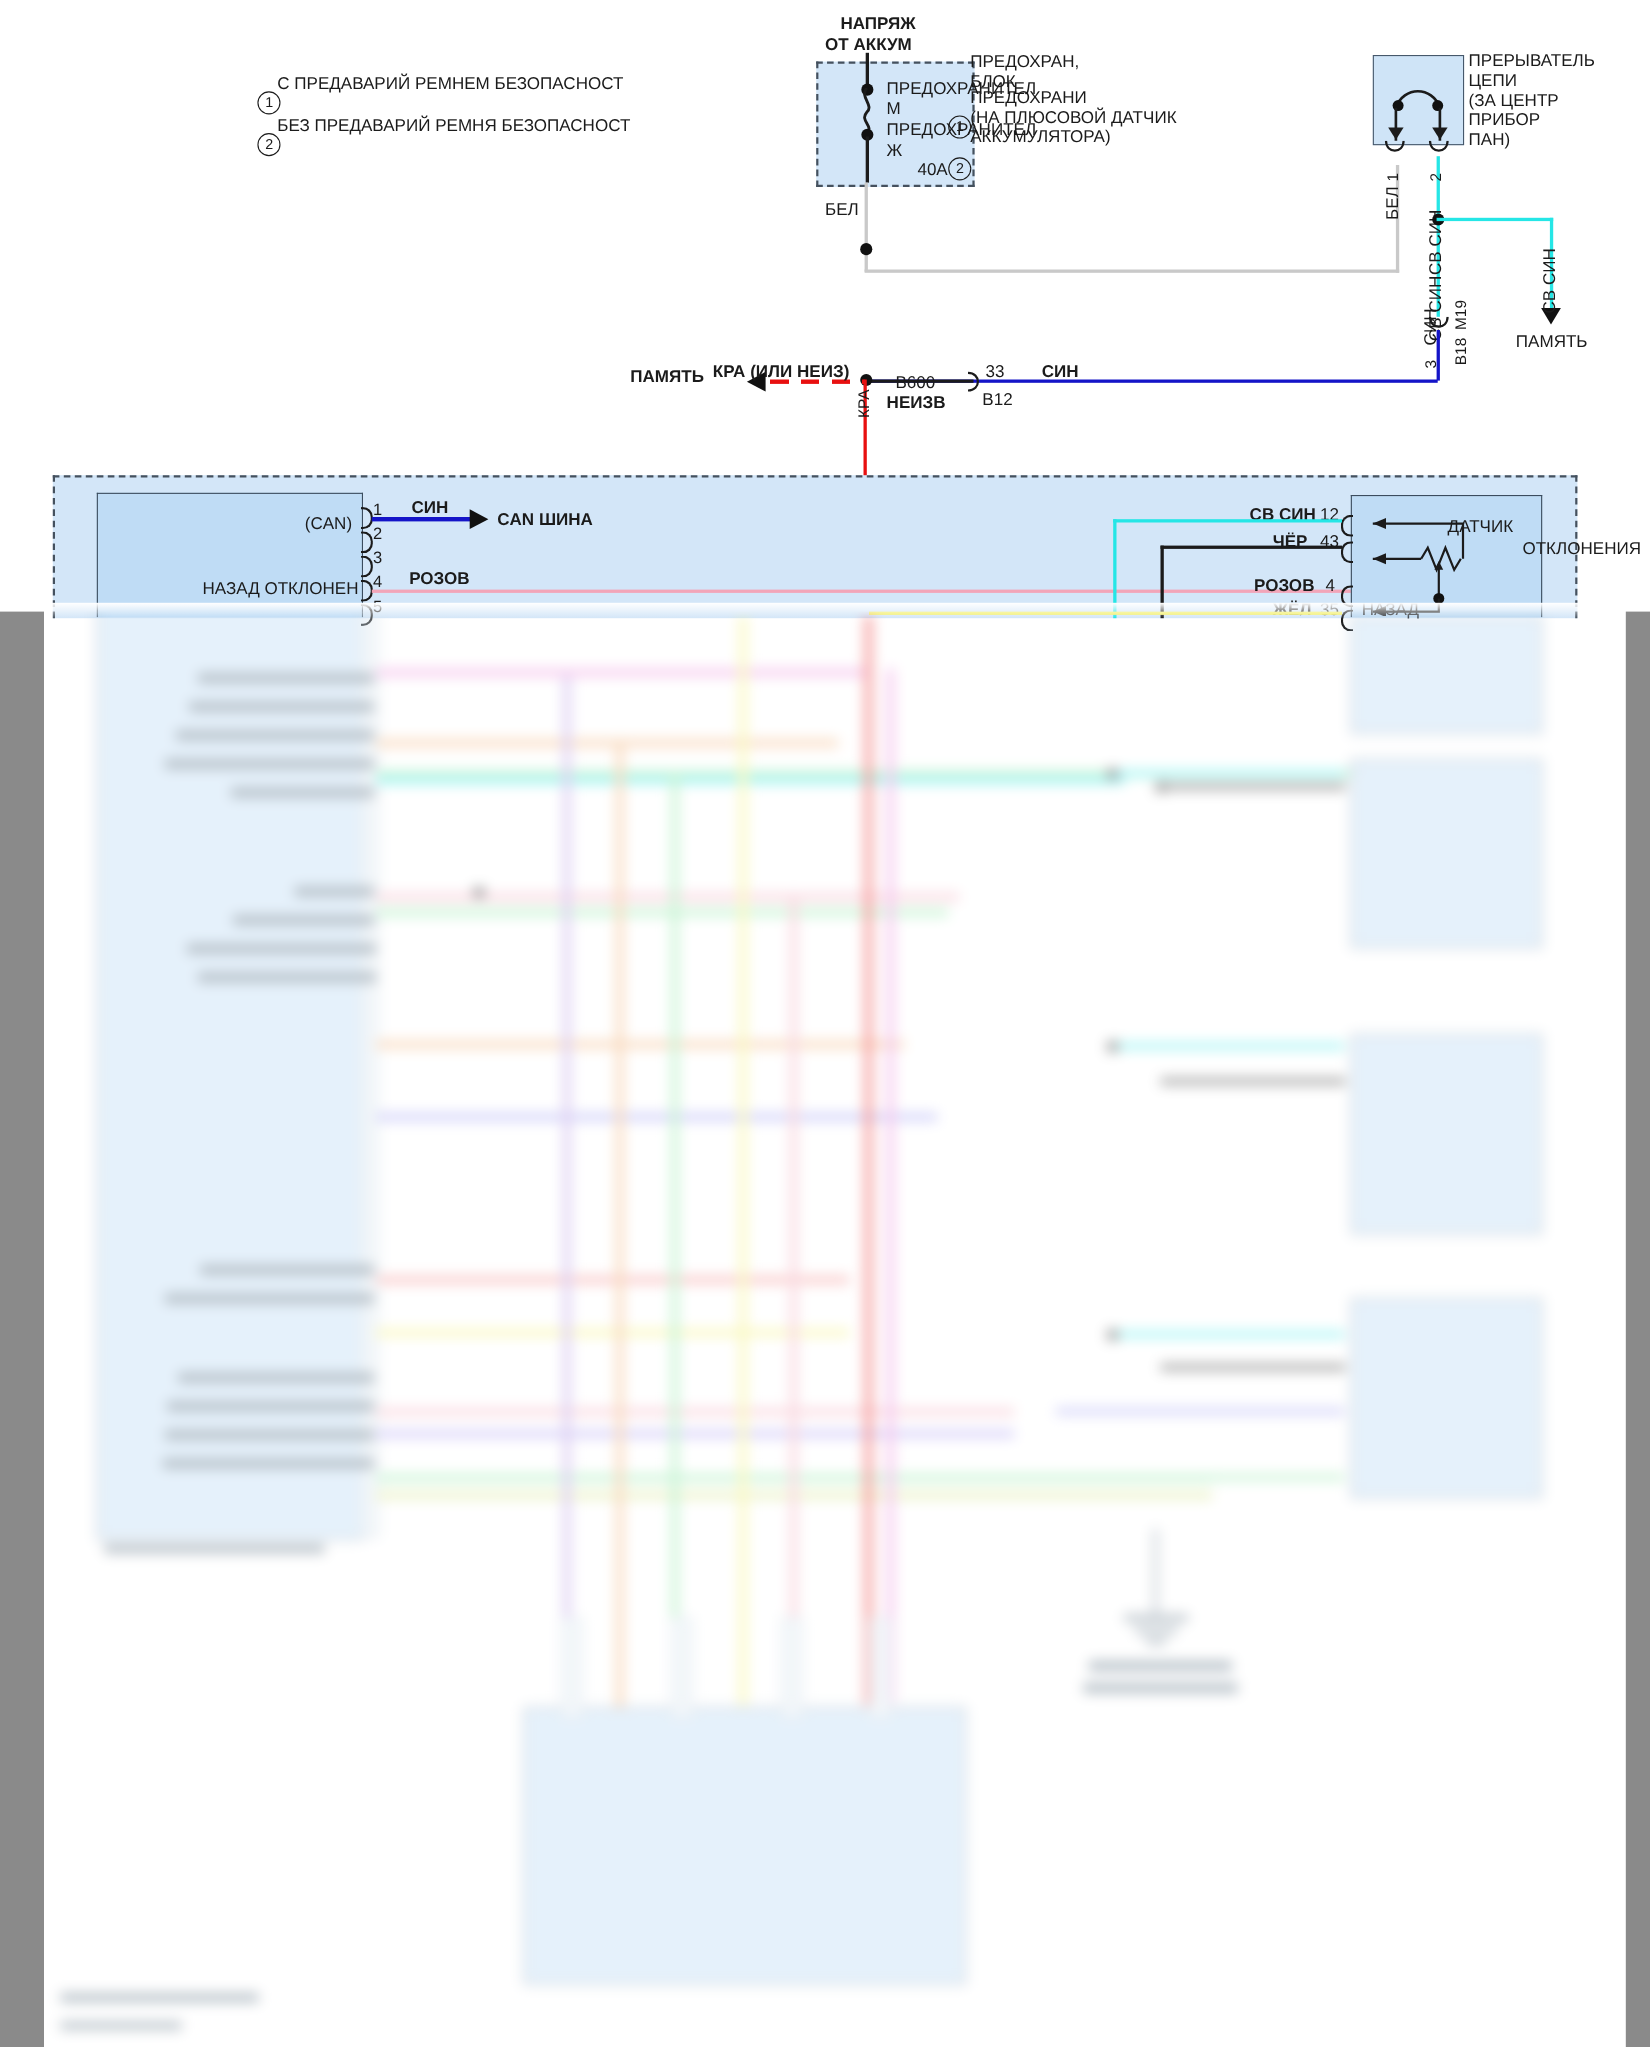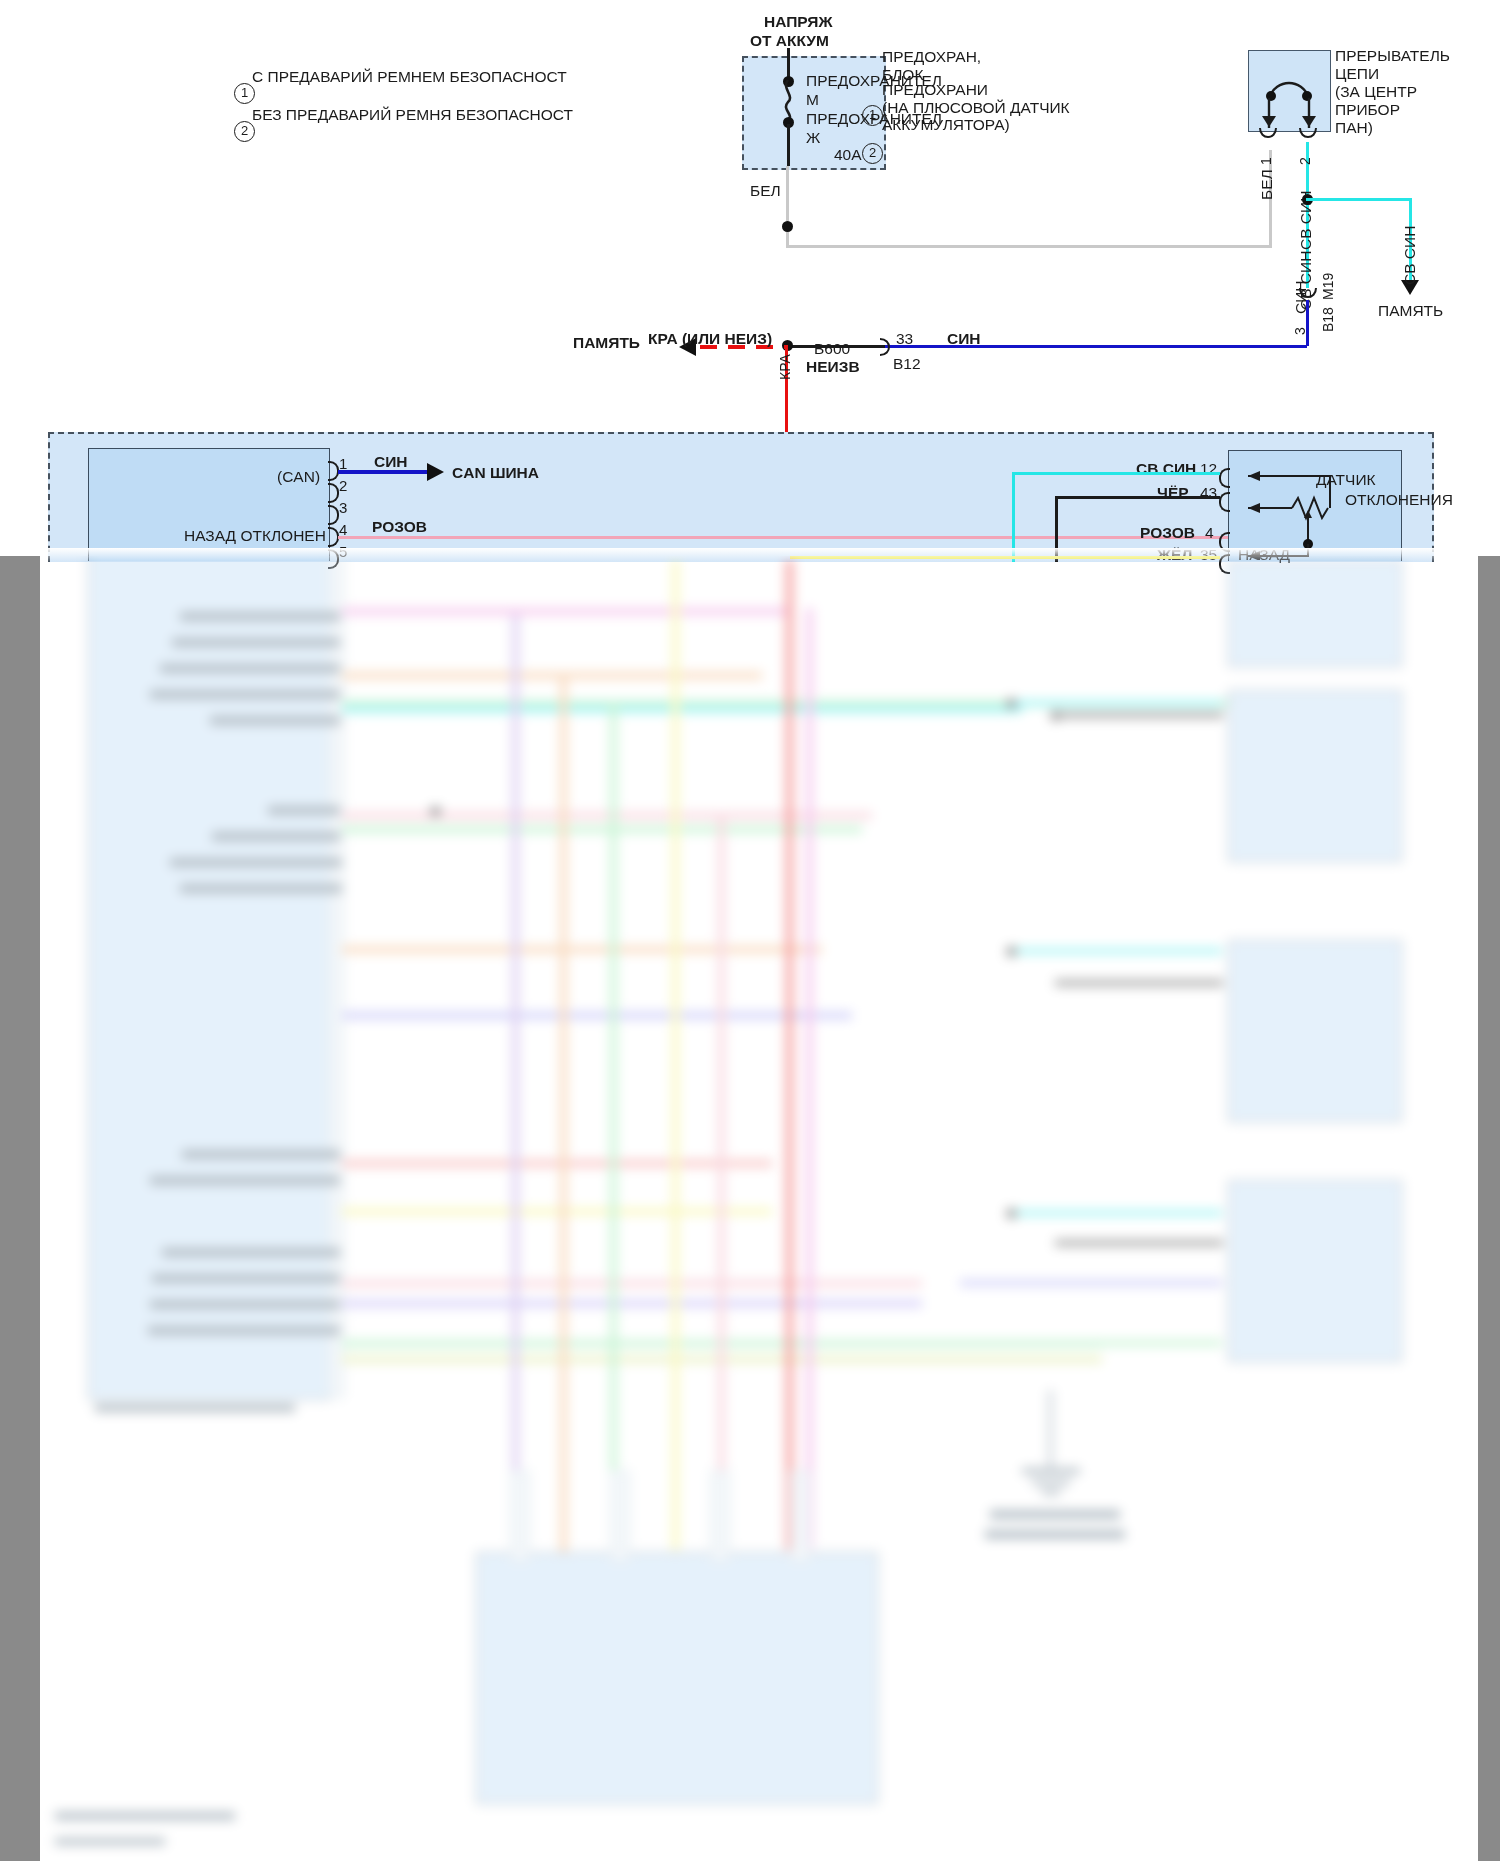--- a/index.html
+++ b/index.html
@@ -190,21 +190,21 @@
   <div class="wire h" style="left:338px;top:470px;width:90px;background:#1414c8;height:4px;"></div>
   <div class="t b" style="left:374px;top:453px;">СИН</div>
   <div class="arrR" style="left:427px;top:463px;"></div>
   <div class="t b" style="left:452px;top:464px;">CAN ШИНА</div>
 
   <div class="wire h" style="left:338px;top:536px;width:892px;background:#f2a5b8;"></div>
   <div class="t b" style="left:372px;top:518px;">РОЗОВ</div>
 
   <div class="panel" style="left:1228px;top:450px;width:172px;height:110px;border-bottom:none;"></div>
   <div class="t" style="left:1316px;top:471px;">ДАТЧИК</div>
-  <div class="t" style="left:1345px;top:491px;">ОТКЛОНЕНИЯ</div>
+  <div class="t" style="left:1384px;top:491px;">ОТКЛОНЕНИЯ</div>
 
   <svg style="position:absolute;left:1230px;top:460px;" width="110" height="100">
     <path d="M18,16 L100,16 L100,48" stroke="#1b1b1b" stroke-width="2" fill="none"></path>
     <path d="M18,48 L62,48" stroke="#1b1b1b" stroke-width="2" fill="none"></path>
     <path d="M62,48 l6,-10 l8,20 l8,-20 l8,20 l6,-10" stroke="#1b1b1b" stroke-width="2" fill="none"></path>
     <path d="M78,84 L78,54" stroke="#1b1b1b" stroke-width="2" fill="none"></path>
     <path d="M74,58 l4,-8 l4,8 z" fill="#1b1b1b"></path>
     <circle cx="78" cy="84" r="5" fill="#111"></circle>
     <path d="M18,96 L78,96 L78,84" stroke="#1b1b1b" stroke-width="2" fill="none"></path>
     <path d="M18,16 l12,-5 l0,10 z" fill="#1b1b1b" transform="translate(0,0)"></path>

